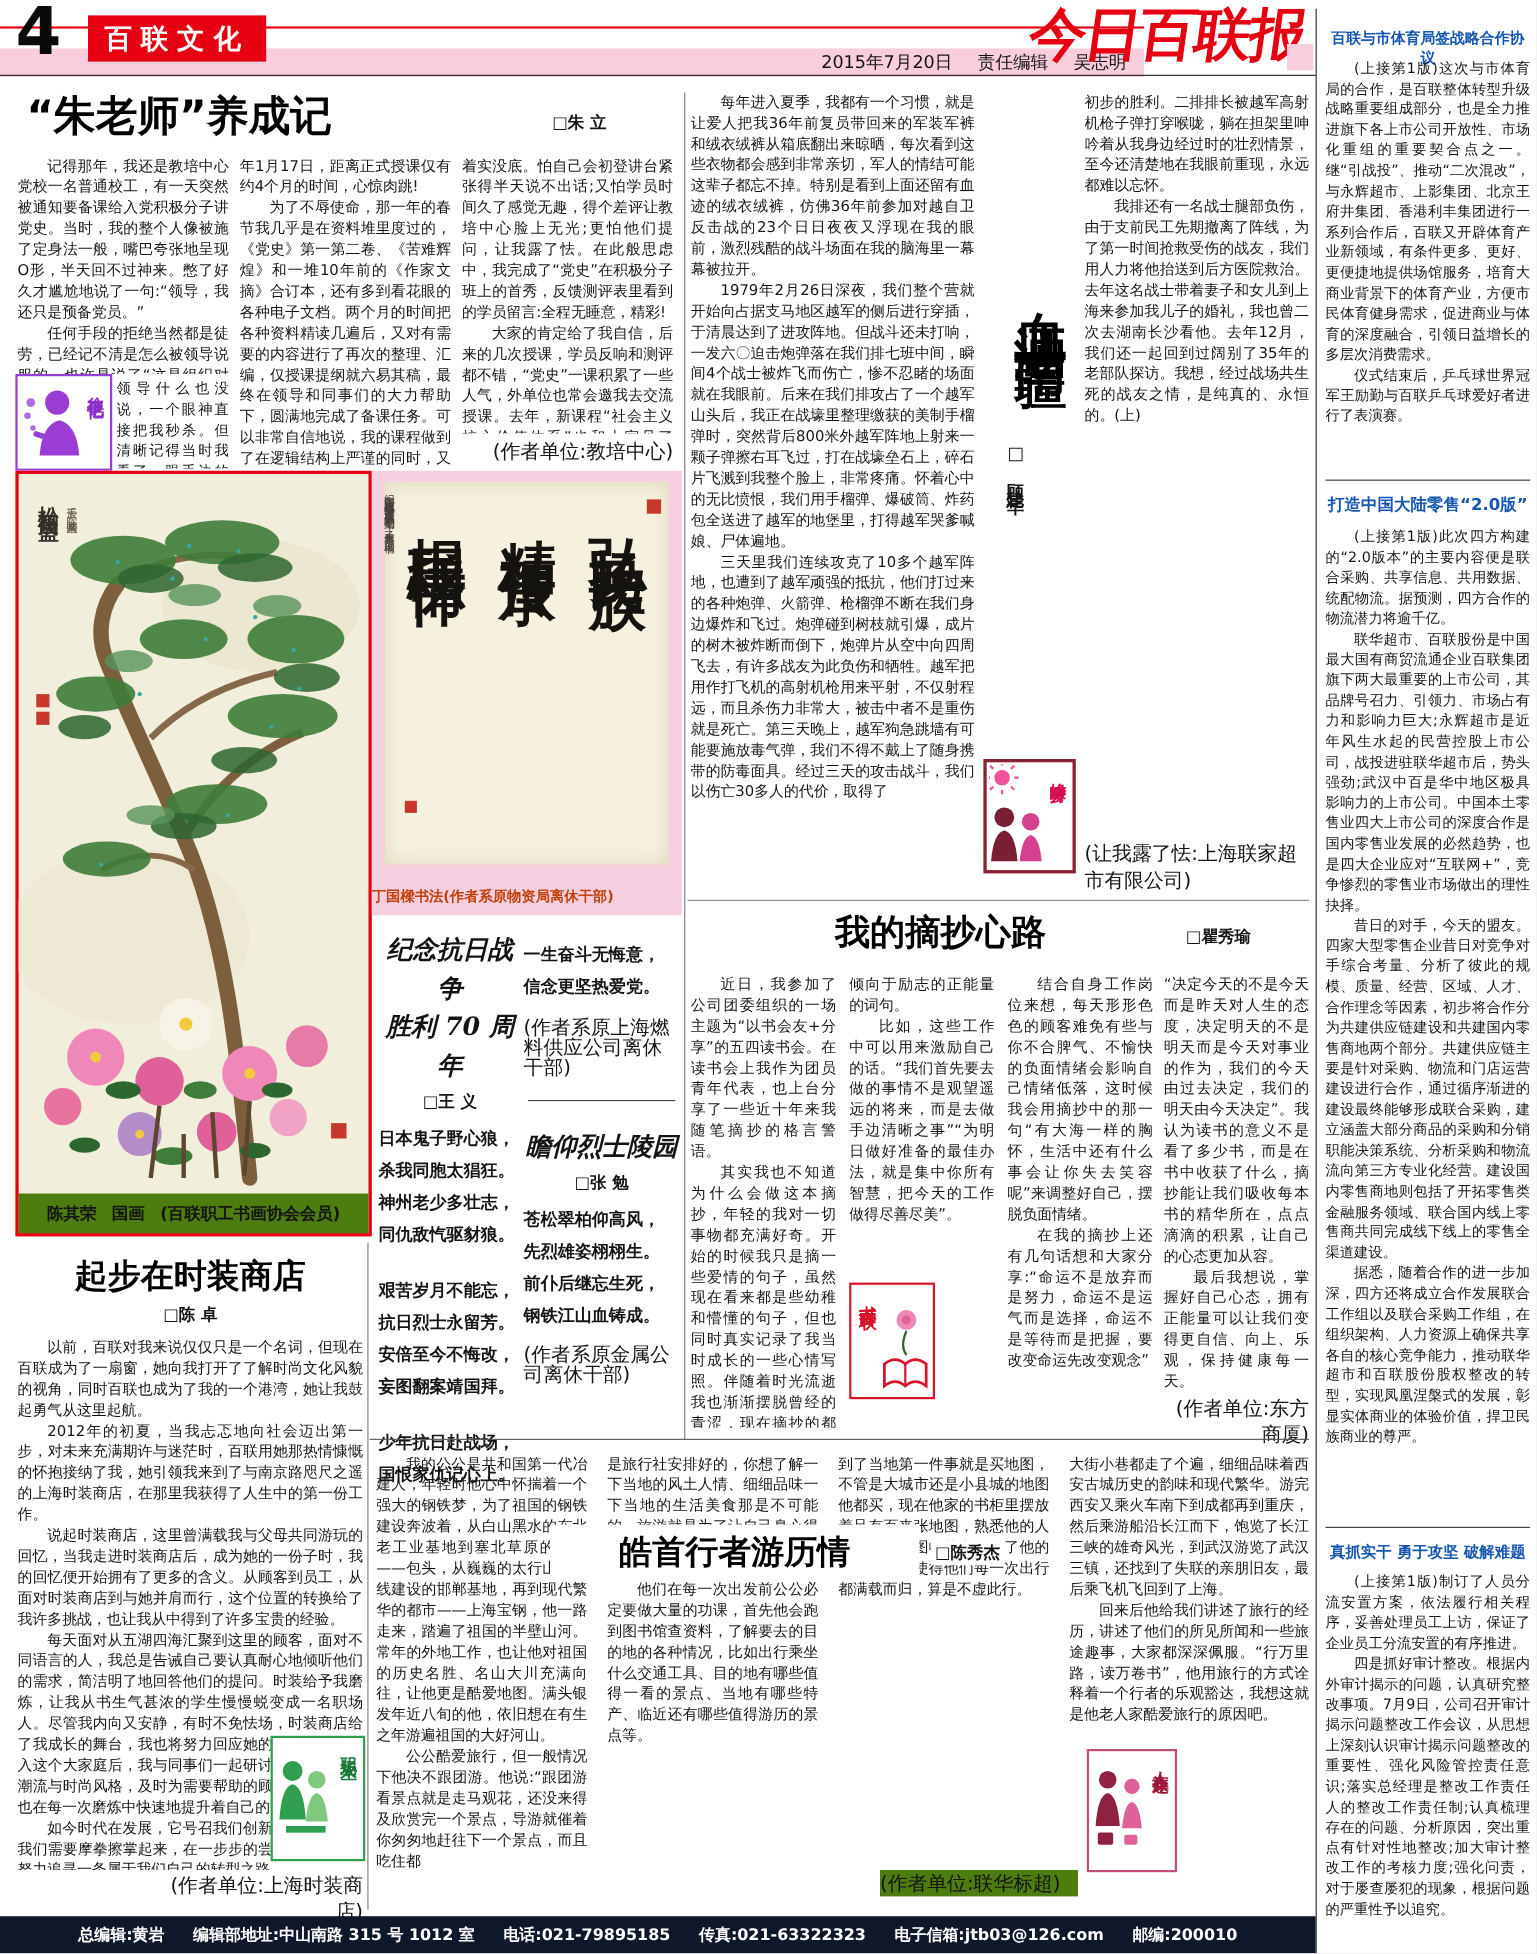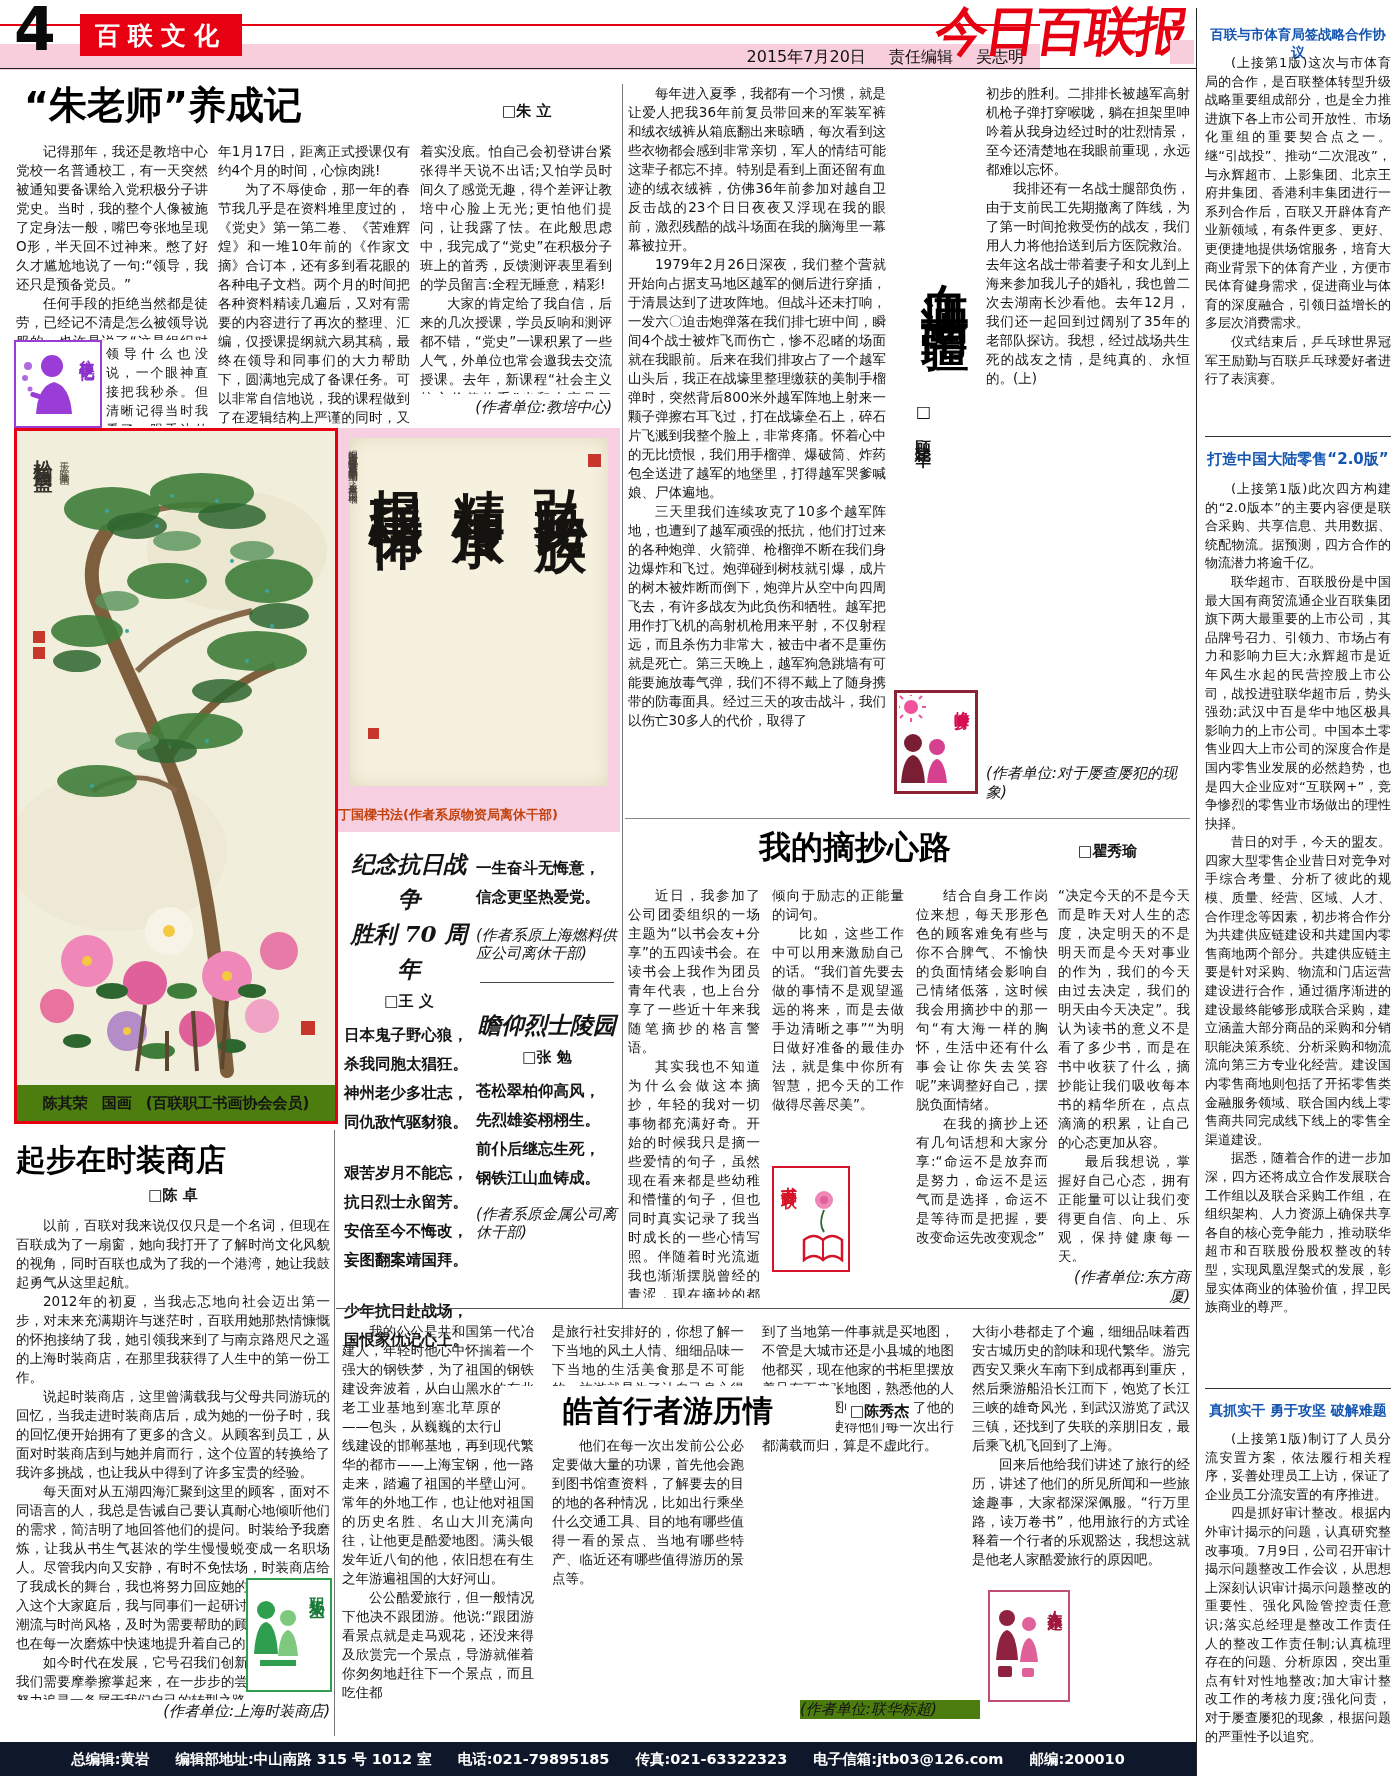--- a/index.html
+++ b/index.html
@@ -18,21 +18,21 @@
       font-size:52px;font-weight:900;color:#e60012;transform:skewX(-8deg);letter-spacing:-2px;}
   .pink-sq{position:absolute;left:1170px;top:40px;width:24px;height:24px;background:#f8cedd;}
   .hline{position:absolute;background:#222;height:1px;}
   .vline{position:absolute;background:#555;width:1px;}
   
   .col{position:absolute;overflow:hidden;font-size:13.5px;line-height:19px;text-align:justify;}
   .col p{margin:0;text-indent:2em;}
   .cont p:first-child{text-indent:0;}
   .headline{font-weight:900;color:#000;}
   .byline{font-size:15px;font-weight:700;}
-  .attr{font-style:italic;font-size:15px;}
+  .attr{font-size:18px;}
   .vert{writing-mode:vertical-rl;}
   
   .sb-title{position:absolute;left:1205px;width:186px;text-align:center;font-weight:800;color:#1556b0;}
   .sb-body{position:absolute;left:1205px;width:186px;overflow:hidden;font-size:13px;line-height:18.6px;text-align:justify;}
   .sb-body p{margin:0;text-indent:2em;}
   .sb-hr{position:absolute;left:1205px;width:186px;height:1px;background:#333;}
   
   .painting-box{position:absolute;left:14px;top:428px;width:318px;height:690px;border:3px solid #e60012;background:#f3efde;}
   .paint-caption{position:absolute;left:0;bottom:0;width:100%;height:36px;background:#4d7c0f;
       display:flex;align-items:center;justify-content:center;gap:14px;font-size:15px;font-weight:700;}
@@ -256,21 +256,21 @@
       <p>每年进入夏季，我都有一个习惯，就是让爱人把我36年前复员带回来的军装军裤和绒衣绒裤从箱底翻出来晾晒，每次看到这些衣物都会感到非常亲切，军人的情结可能这辈子都忘不掉。特别是看到上面还留有血迹的绒衣绒裤，仿佛36年前参加对越自卫反击战的23个日日夜夜又浮现在我的眼前，激烈残酷的战斗场面在我的脑海里一幕幕被拉开。</p>
       <p>1979年2月26日深夜，我们整个营就开始向占据支马地区越军的侧后进行穿插，于清晨达到了进攻阵地。但战斗还未打响，一发六〇迫击炮弹落在我们排七班中间，瞬间4个战士被炸飞而伤亡，惨不忍睹的场面就在我眼前。后来在我们排攻占了一个越军山头后，我正在战壕里整理缴获的美制手榴弹时，突然背后800米外越军阵地上射来一颗子弹擦右耳飞过，打在战壕垒石上，碎石片飞溅到我整个脸上，非常疼痛。怀着心中的无比愤恨，我们用手榴弹、爆破筒、炸药包全送进了越军的地堡里，打得越军哭爹喊娘、尸体遍地。</p>
       <p>三天里我们连续攻克了10多个越军阵地，也遭到了越军顽强的抵抗，他们打过来的各种炮弹、火箭弹、枪榴弹不断在我们身边爆炸和飞过。炮弹碰到树枝就引爆，成片的树木被炸断而倒下，炮弹片从空中向四周飞去，有许多战友为此负伤和牺牲。越军把用作打飞机的高射机枪用来平射，不仅射程远，而且杀伤力非常大，被击中者不是重伤就是死亡。第三天晚上，越军狗急跳墙有可能要施放毒气弹，我们不得不戴上了随身携带的防毒面具。经过三天的攻击战斗，我们以伤亡30多人的代价，取得了</p>
     </div>
   <div class="abs vert headline" style="left:894px;top:168px;width:84px;height:210px;font-size:48px;letter-spacing:14px;text-align:center;">血洒南疆</div>
   <div class="abs vert byline" style="left:912px;top:402px;height:130px;font-size:16px;letter-spacing:6px;">□顾建华</div>
   <div class="col cont" style="left:986px;top:84px;width:204px;height:676px;">
       <p>初步的胜利。二排排长被越军高射机枪子弹打穿喉咙，躺在担架里呻吟着从我身边经过时的壮烈情景，至今还清楚地在我眼前重现，永远都难以忘怀。</p>
       <p>我排还有一名战士腿部负伤，由于支前民工先期撤离了阵线，为了第一时间抢救受伤的战友，我们用人力将他抬送到后方医院救治。去年这名战士带着妻子和女儿到上海来参加我儿子的婚礼，我也曾二次去湖南长沙看他。去年12月，我们还一起回到过阔别了35年的老部队探访。我想，经过战场共生死的战友之情，是纯真的、永恒的。(上)</p>
     </div>
-  <div class="abs attr" style="left:986px;top:764px;width:204px;background:#fff;">(作者单位:对于屡查屡犯的现象)</div>
+  <div class="abs attr" style="left:986px;top:764px;width:204px;background:#fff;">(让我露了怯:上海联家超市有限公司)</div>
 
   <div class="badge" style="left:894px;top:690px;width:84px;height:104px;border:3px solid #8c2236;">
     <svg width="52" height="94" viewBox="0 0 52 94" style="position:absolute;left:2px;top:2px;">
       <circle cx="12" cy="12" r="7" fill="#f0529c"></circle>
       <g stroke="#f0529c" stroke-width="2">
           <path d="M12 1 V-3 M12 23 V27 M1 12 H-3 M23 12 H27 M4 4 L1 1 M20 4 L23 1 M4 20 L1 23 M20 20 L23 23"></path>
         </g>
       <circle cx="14" cy="48" r="9" fill="#7a1f33"></circle>
       <path d="M2 88 Q4 62 14 60 Q24 62 26 88 Z" fill="#7a1f33"></path>
       <circle cx="38" cy="52" r="8" fill="#d6418f"></circle>
@@ -310,21 +310,21 @@
       <path d="M4 70 Q14 62 23 70 Q32 62 42 70 L42 90 Q32 82 23 90 Q14 82 4 90 Z" fill="#fff" stroke="#d61328" stroke-width="2.5"></path>
       <path d="M23 70 L23 90" stroke="#d61328" stroke-width="2"></path>
     </svg>
   </div>
 
   <div class="vline" style="left:622px;top:84px;height:1224px;background:#777;"></div>
   <div class="vline" style="left:334px;top:1130px;height:606px;background:#777;"></div>
   <div class="hline" style="left:336px;top:1308px;width:854px;background:#555;"></div>
   <div class="vline" style="left:1196px;top:8px;height:1768px;background:#222;"></div>
 
-  <div class="abs headline" style="left:16px;top:1140px;width:314px;font-size:30px;text-align:left;">起步在时装商店</div>
+  <div class="abs headline" style="left:16px;top:1140px;width:314px;font-size:30px;text-align:center;">起步在时装商店</div>
   <div class="abs byline" style="left:16px;top:1186px;width:314px;text-align:center;">□陈  卓</div>
   <div class="col" style="left:16px;top:1216px;width:314px;height:484px;">
       <p>以前，百联对我来说仅仅只是一个名词，但现在百联成为了一扇窗，她向我打开了了解时尚文化风貌的视角，同时百联也成为了我的一个港湾，她让我鼓起勇气从这里起航。</p>
       <p>2012年的初夏，当我忐忑地向社会迈出第一步，对未来充满期许与迷茫时，百联用她那热情慷慨的怀抱接纳了我，她引领我来到了与南京路咫尺之遥的上海时装商店，在那里我获得了人生中的第一份工作。</p>
       <p>说起时装商店，这里曾满载我与父母共同游玩的回忆，当我走进时装商店后，成为她的一份子时，我的回忆便开始拥有了更多的含义。从顾客到员工，从面对时装商店到与她并肩而行，这个位置的转换给了我许多挑战，也让我从中得到了许多宝贵的经验。</p>
       <p>每天面对从五湖四海汇聚到这里的顾客，面对不同语言的人，我总是告诫自己要认真耐心地倾听他们的需求，简洁明了地回答他们的提问。时装给予我磨炼，让我从书生气甚浓的学生慢慢蜕变成一名职场人。尽管我内向又安静，有时不免怯场，时装商店给了我成长的舞台，我也将努力回应她的期许。在我融入这个大家庭后，我与同事们一起研讨商品的品质、潮流与时尚风格，及时为需要帮助的顾客答疑解惑，也在每一次磨炼中快速地提升着自己的能力。</p>
       <p>如今时代在发展，它号召我们创新与革新，因此我们需要摩拳擦掌起来，在一步步的尝试与探索中，努力追寻一条属于我们自己的转型之路。</p>
     </div>
   <div class="abs attr" style="left:130px;top:1702px;width:200px;text-align:right;background:#fff;">(作者单位:上海时装商店)</div>
 

